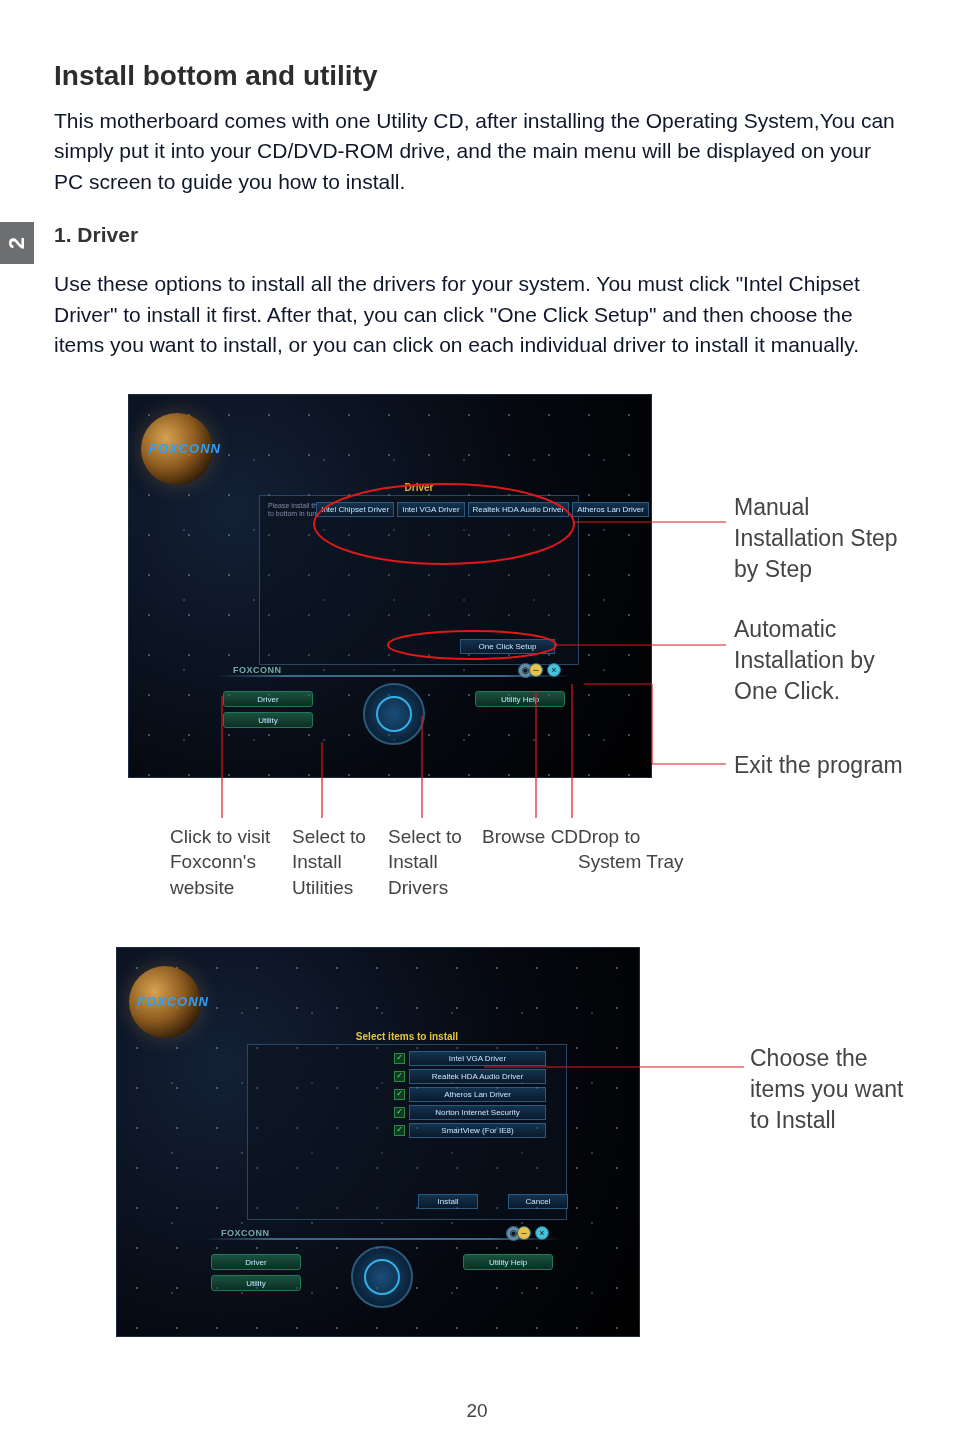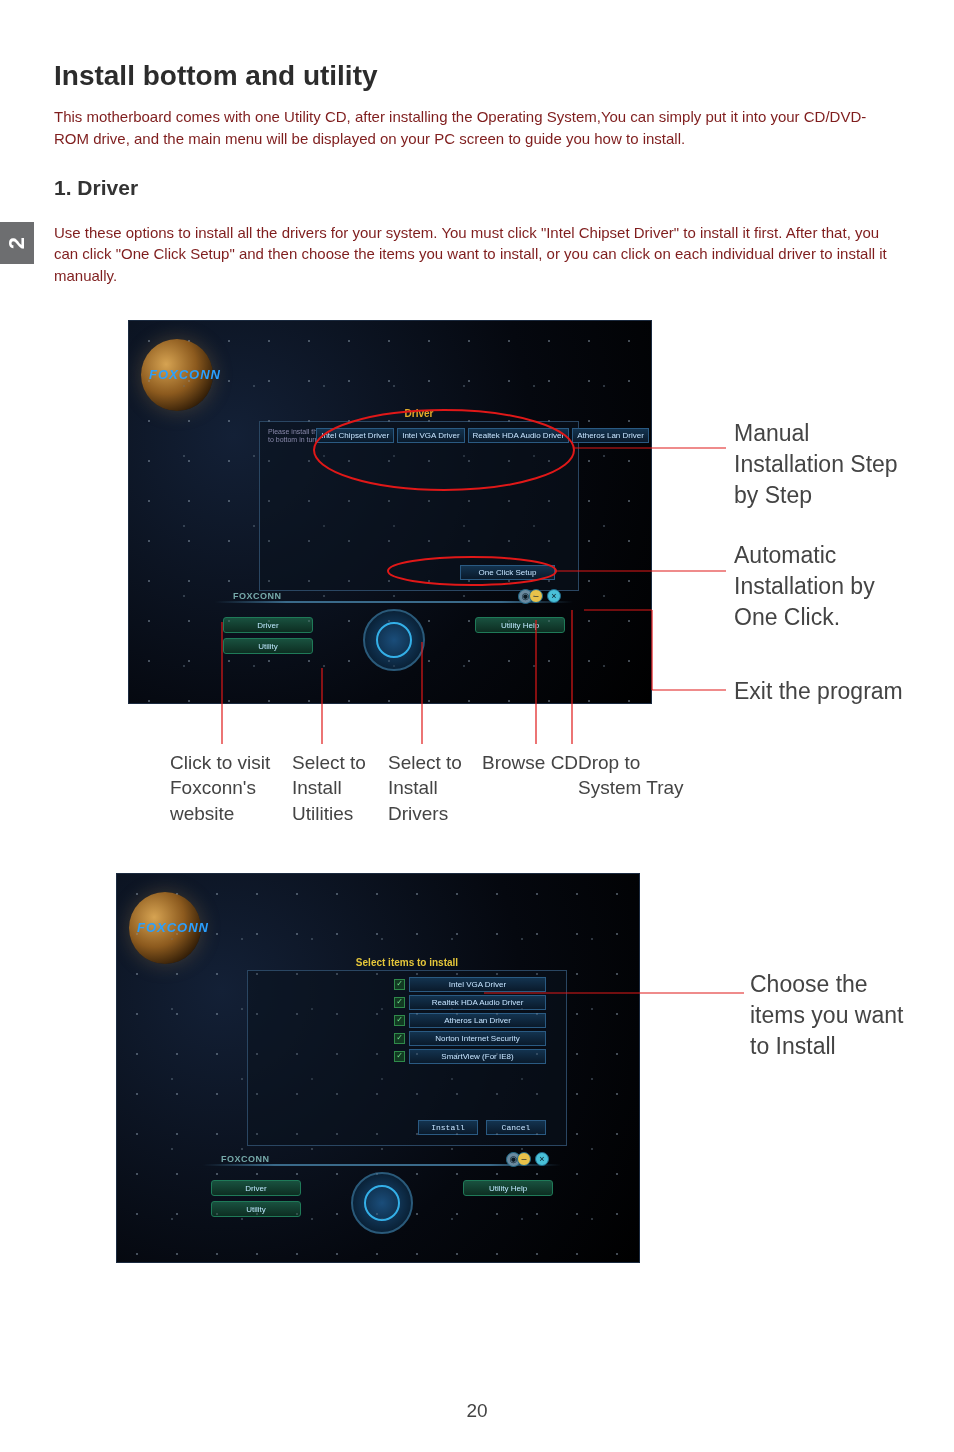--- a/index.html
+++ b/index.html
@@ -33,23 +33,23 @@
     top: 60px;
     width: 846px;
   }
   h1 {
     font-size: 28px;
     font-weight: bold;
     color: #2c2c2c;
     margin-bottom: 14px;
   }
   .para {
-    font-size: 15px;
+    font-size: 21px;
     line-height: 1.45;
-    color: #7f1d1d;
+    color: #0f172a;
     margin-bottom: 26px;
   }
   h2 {
     font-size: 21px;
     font-weight: bold;
     color: #333;
     margin-bottom: 22px;
   }
 
   
@@ -181,21 +181,21 @@
   }
   .chk-row { display:flex; align-items:center; gap:4px; }
   .chk-box {
     width:11px; height:11px; background:#123a22; border:1px solid #2f8a4a;
     display:flex; align-items:center; justify-content:center;
     color:#6fe08a; font-size:8px; line-height:1;
   }
   .chk-label { flex:1; }
   .panel-title2 { color:#e5c63a; }
   .btn-row {
-    position:absolute; left:170px; bottom:10px; display:flex; gap:8px;font-family:Liberation Mono, monospace;
+    position:absolute; left:170px; bottom:10px; display:flex; gap:30px;
   }
   .btn-row .btn-pill { width:60px; }
 
   .page-num {
     position:absolute; bottom:30px; left:50%; transform:translateX(-50%);
     font-size:19px; color:#444;
   }
 </style>
 </head>
 <body>

